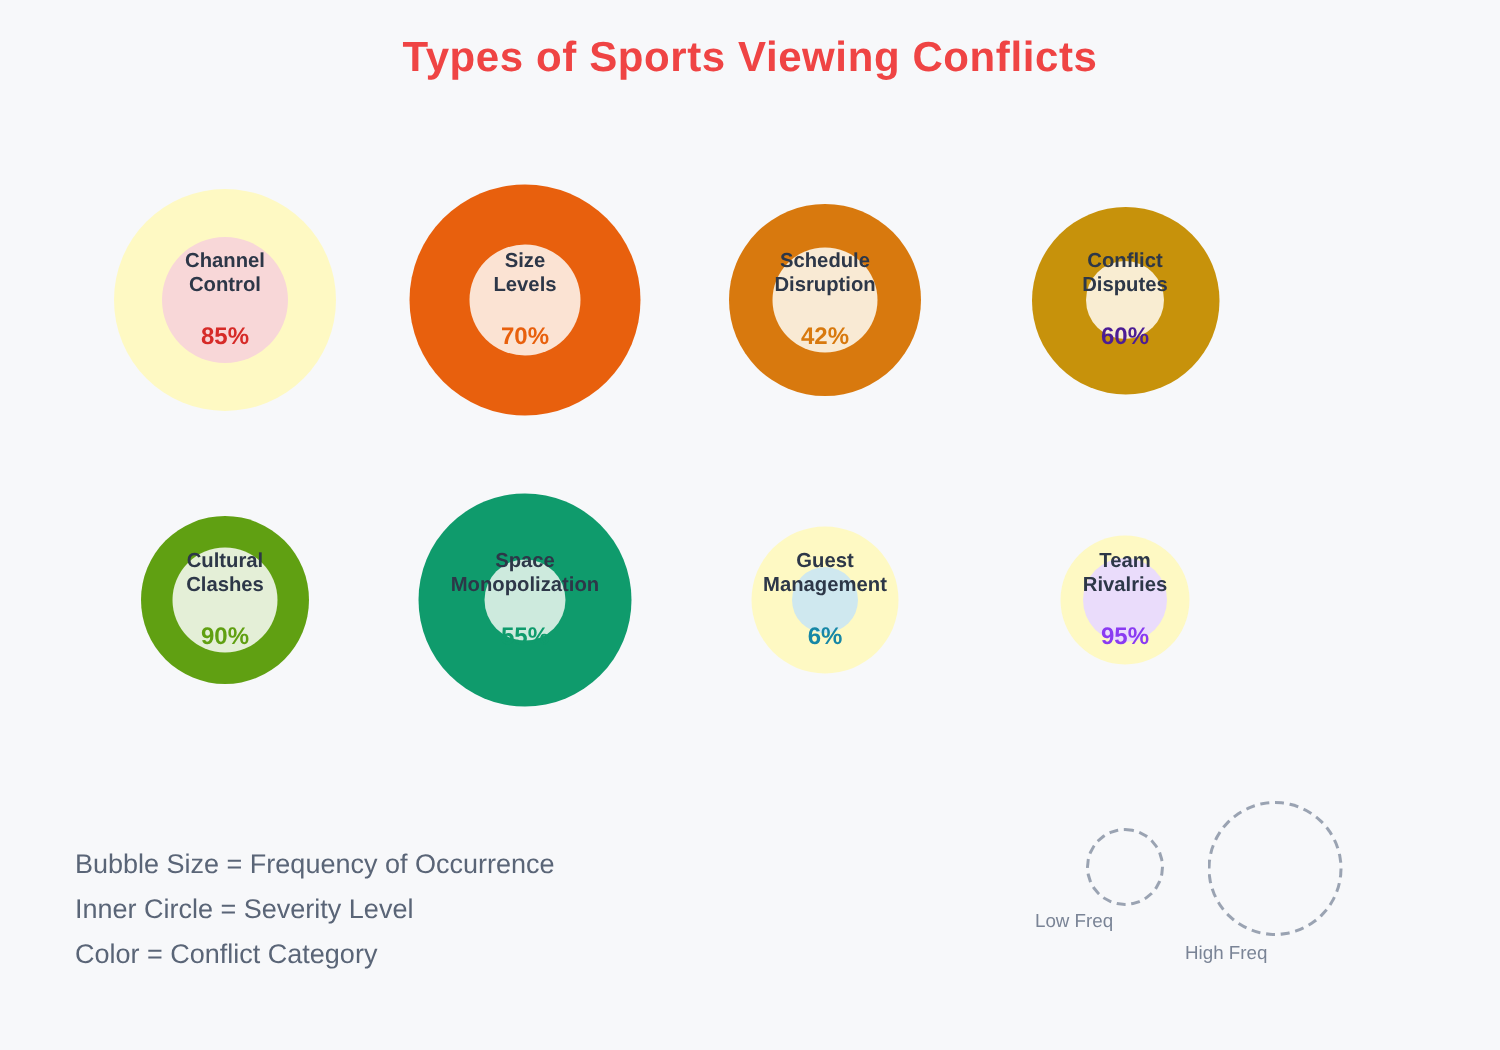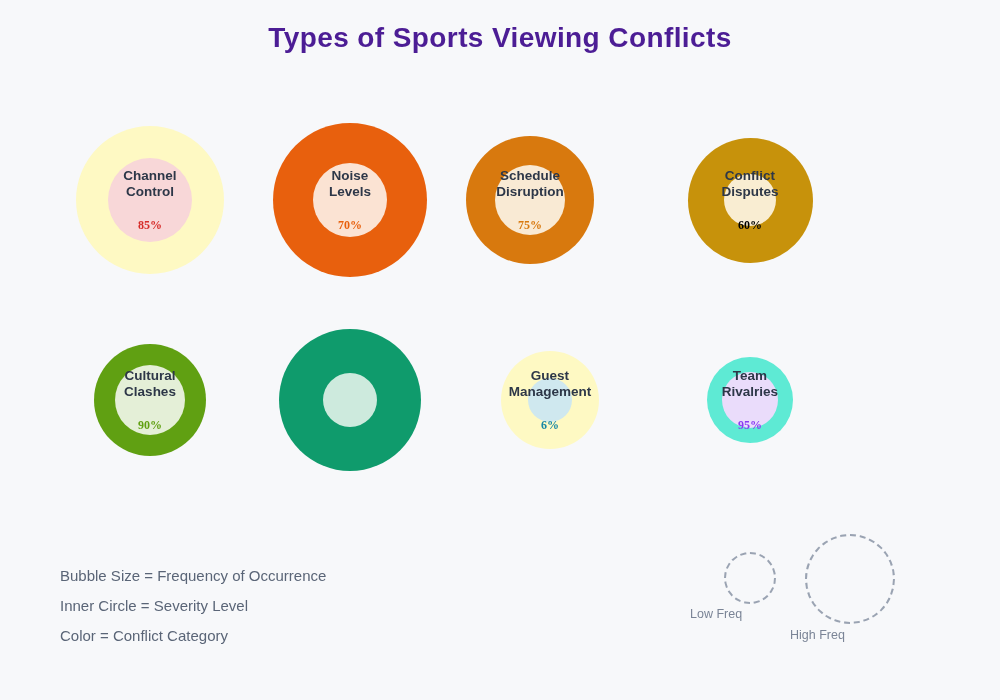--- a/index.html
+++ b/index.html
@@ -10,21 +10,21 @@
     position: relative;
     overflow: hidden;
   }
   .page-title {
     position: absolute;
     top: 22px; left: 0; width: 1000px;
     margin: 0;
     text-align: center;
     font-size: 28px;
     font-weight: bold;
-    color: #4c1d95;
+    color: #ef4444;
     letter-spacing: 0.4px;
   }
   .bubble {
     position: absolute;
     border-radius: 50%;
     display: flex;
     align-items: center;
     justify-content: center;
   }
   .inner-circle {
@@ -40,33 +40,31 @@
   }
   .bubble-label {
     font-weight: bold;
     font-size: 13.5px;
     line-height: 16px;
     color: #2d3748;
     white-space: pre-line;
   }
   .bubble-pct {
     font-weight: bold;
-    font-size: 12px;
+    font-size: 16px;
     margin-top: 18px;
-    font-family: Liberation Serif, serif;
   }
   .legend-lines {
     position: absolute;
     left: 50px; top: 561px;
   }
   .legend-line {
-    font-size: 15px;
+    font-size: 18px;
     line-height: 30px;
     color: #5a6577;
-    margin-left: 10px;
   }
   .dashed-circle {
     position: absolute;
     border: 2px dashed #9aa3b2;
     border-radius: 50%;
     box-sizing: border-box;
     background: transparent;
   }
   .size-legend-label {
     position: absolute;
@@ -87,67 +85,72 @@
     <div class="bubble-text">
       <div class="bubble-label">Channel
 Control</div>
       <div class="bubble-pct" style="color: rgb(214, 43, 40);">85%</div>
     </div>
   </div>
 
   <div class="bubble" style="left: 273px; top: 123px; width: 154px; height: 154px; background: rgb(232, 96, 13);">
     <div class="inner-circle" style="width: 74px; height: 74px; background: rgb(251, 227, 211);"></div>
     <div class="bubble-text">
-      <div class="bubble-label">Noise
+      <div class="bubble-label">Size
 Levels</div>
       <div class="bubble-pct" style="color: rgb(232, 96, 13);">70%</div>
     </div>
   </div>
 
-  <div class="bubble" style="left: 466px; top: 136px; width: 128px; height: 128px; background: rgb(216, 121, 14); align-items: center;">
+  <div class="bubble" style="left: 486px; top: 136px; width: 128px; height: 128px; background: rgb(216, 121, 14); align-items: center;">
     <div class="inner-circle" style="width: 70px; height: 70px; background: rgb(249, 234, 212);"></div>
     <div class="bubble-text">
       <div class="bubble-label">Schedule
 Disruption</div>
-      <div class="bubble-pct" style="color: rgb(216, 121, 14);">75%</div>
+      <div class="bubble-pct" style="color: rgb(216, 121, 14);">42%</div>
     </div>
   </div>
 
   <div class="bubble" style="left: 687.5px; top: 137.5px; width: 125px; height: 125px; background: rgb(199, 146, 11);">
     <div class="inner-circle" style="width: 52px; height: 52px; background: rgb(249, 237, 210);"></div>
     <div class="bubble-text">
       <div class="bubble-label">Conflict
 Disputes</div>
-      <div class="bubble-pct" style="color: #000000;">60%</div>
+      <div class="bubble-pct" style="color: #4c1d95;">60%</div>
     </div>
   </div>
 
   <div class="bubble" style="left: 94px; top: 344px; width: 112px; height: 112px; background: rgb(96, 160, 18);">
     <div class="inner-circle" style="width: 70px; height: 70px; background: rgb(228, 239, 215);"></div>
     <div class="bubble-text">
       <div class="bubble-label">Cultural
 Clashes</div>
       <div class="bubble-pct" style="color: rgb(96, 160, 18);">90%</div>
     </div>
   </div>
 
   <div class="bubble" style="left: 279px; top: 329px; width: 142px; height: 142px; background: rgb(15, 155, 108);">
     <div class="inner-circle" style="width: 54px; height: 54px; background: rgb(205, 234, 221);"></div>
+    <div class="bubble-text">
+      <div class="bubble-label">Space
+Monopolization</div>
+      <div class="bubble-pct" style="color: rgb(15, 155, 108);">55%</div>
+    </div>
   </div>
 
   <div class="bubble" style="left: 501px; top: 351px; width: 98px; height: 98px; background: #fef9c3;">
     <div class="inner-circle" style="width: 44px; height: 44px; background: rgb(207, 232, 239);"></div>
     <div class="bubble-text">
       <div class="bubble-label">Guest
 Management</div>
       <div class="bubble-pct" style="color: rgb(23, 135, 166);">6%</div>
     </div>
   </div>
 
-  <div class="bubble" style="left: 707px; top: 357px; width: 86px; height: 86px; background: #5eead4;">
+  <div class="bubble" style="left: 707px; top: 357px; width: 86px; height: 86px; background: #fef9c3;">
     <div class="inner-circle" style="width: 56px; height: 56px; background: rgb(234, 220, 251);"></div>
     <div class="bubble-text">
       <div class="bubble-label">Team
 Rivalries</div>
       <div class="bubble-pct" style="color: rgb(138, 59, 242);">95%</div>
     </div>
   </div>
 </div>
 
 <div class="legend-lines">

